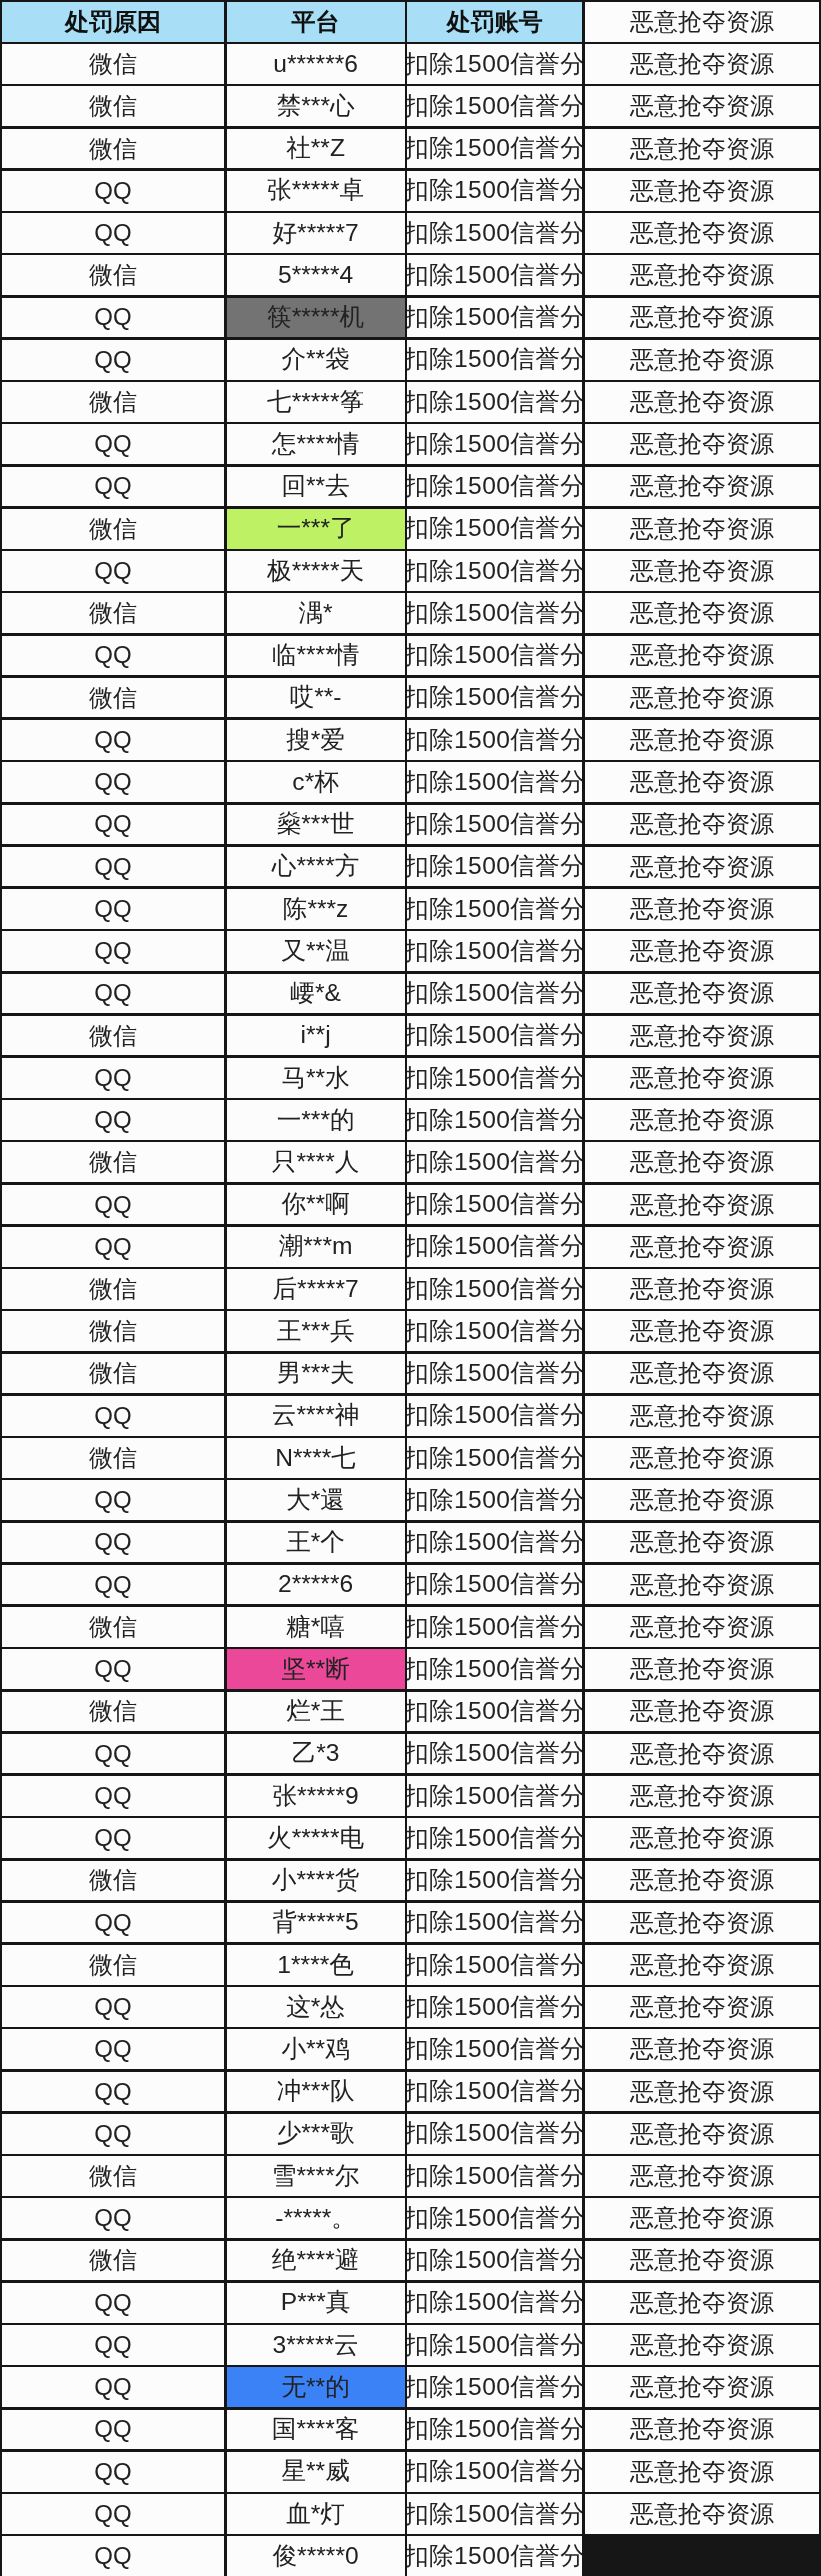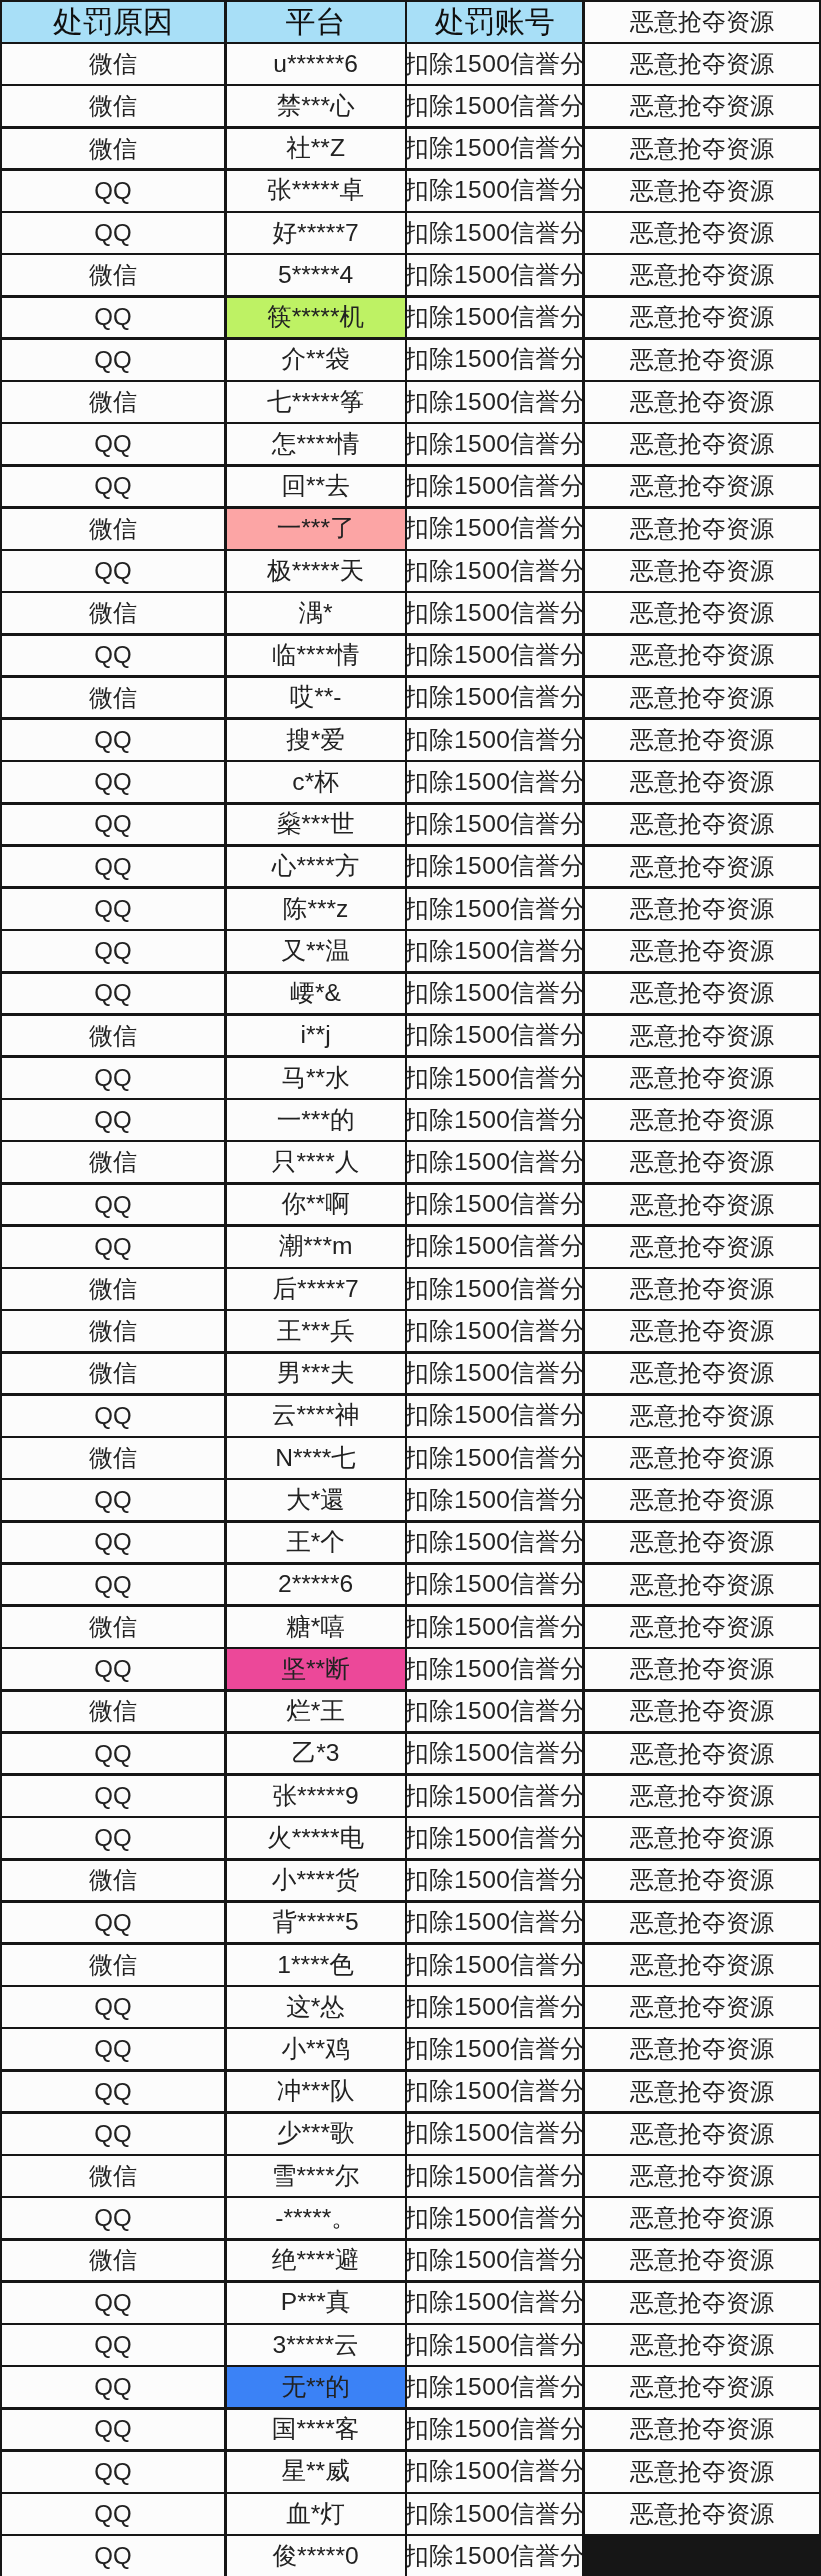--- a/index.html
+++ b/index.html
@@ -30,22 +30,22 @@
     justify-content: center;
     color: #222222;
     font-size: 24px;
     line-height: 1;
     white-space: nowrap;
     overflow: hidden;
   }
   .cell.header {
     background: #a8dff7;
     color: #101010;
-    font-weight: normal;
-    font-size: 30px;
+    font-weight: bold;
+    font-size: 24px;
   }
   .cell.account { font-size: 24.6px; }
   .cell.result  { font-size: 24.6px; letter-spacing: 0.4px; }
 </style>
 </head>
 <body>
 
 <div class="punish-table" id="table-root" style="background: rgb(22, 22, 22); border-color: rgb(22, 22, 22);">
   <div class="cell header" style="background: rgb(168, 223, 247);">处罚原因</div>
   <div class="cell header" style="background: rgb(168, 223, 247);">平台</div>
@@ -76,21 +76,21 @@
   <div class="cell account" style="background: rgb(252, 252, 252); color: rgb(34, 34, 34);">好*****7</div>
   <div class="cell result" style="background: rgb(252, 252, 252); color: rgb(34, 34, 34);">扣除1500信誉分</div>
 
   <div class="cell reason" style="background: rgb(252, 252, 252); color: rgb(34, 34, 34);">恶意抢夺资源</div>
   <div class="cell platform" style="background: rgb(252, 252, 252); color: rgb(34, 34, 34);">微信</div>
   <div class="cell account" style="background: rgb(252, 252, 252); color: rgb(34, 34, 34);">5*****4</div>
   <div class="cell result" style="background: rgb(252, 252, 252); color: rgb(34, 34, 34);">扣除1500信誉分</div>
 
   <div class="cell reason" style="background: rgb(252, 252, 252); color: rgb(34, 34, 34);">恶意抢夺资源</div>
   <div class="cell platform" style="background: rgb(252, 252, 252); color: rgb(34, 34, 34);">QQ</div>
-  <div class="cell account" style="background: #bef264; color: rgb(34, 34, 34);">筷*****机</div>
+  <div class="cell account" style="background: #737373; color: rgb(34, 34, 34);">筷*****机</div>
   <div class="cell result" style="background: rgb(252, 252, 252); color: rgb(34, 34, 34);">扣除1500信誉分</div>
 
   <div class="cell reason" style="background: rgb(252, 252, 252); color: rgb(34, 34, 34);">恶意抢夺资源</div>
   <div class="cell platform" style="background: rgb(252, 252, 252); color: rgb(34, 34, 34);">QQ</div>
   <div class="cell account" style="background: rgb(252, 252, 252); color: rgb(34, 34, 34);">介**袋</div>
   <div class="cell result" style="background: rgb(252, 252, 252); color: rgb(34, 34, 34);">扣除1500信誉分</div>
 
   <div class="cell reason" style="background: rgb(252, 252, 252); color: rgb(34, 34, 34);">恶意抢夺资源</div>
   <div class="cell platform" style="background: rgb(252, 252, 252); color: rgb(34, 34, 34);">微信</div>
   <div class="cell account" style="background: rgb(252, 252, 252); color: rgb(34, 34, 34);">七*****筝</div>
@@ -101,21 +101,21 @@
   <div class="cell account" style="background: rgb(252, 252, 252); color: rgb(34, 34, 34);">怎****情</div>
   <div class="cell result" style="background: rgb(252, 252, 252); color: rgb(34, 34, 34);">扣除1500信誉分</div>
 
   <div class="cell reason" style="background: rgb(252, 252, 252); color: rgb(34, 34, 34);">恶意抢夺资源</div>
   <div class="cell platform" style="background: rgb(252, 252, 252); color: rgb(34, 34, 34);">QQ</div>
   <div class="cell account" style="background: rgb(252, 252, 252); color: rgb(34, 34, 34);">回**去</div>
   <div class="cell result" style="background: rgb(252, 252, 252); color: rgb(34, 34, 34);">扣除1500信誉分</div>
 
   <div class="cell reason" style="background: rgb(252, 252, 252); color: rgb(34, 34, 34);">恶意抢夺资源</div>
   <div class="cell platform" style="background: rgb(252, 252, 252); color: rgb(34, 34, 34);">微信</div>
-  <div class="cell account" style="background: #fca5a5; color: rgb(34, 34, 34);">一***了</div>
+  <div class="cell account" style="background: #bef264; color: rgb(34, 34, 34);">一***了</div>
   <div class="cell result" style="background: rgb(252, 252, 252); color: rgb(34, 34, 34);">扣除1500信誉分</div>
 
   <div class="cell reason" style="background: rgb(252, 252, 252); color: rgb(34, 34, 34);">恶意抢夺资源</div>
   <div class="cell platform" style="background: rgb(252, 252, 252); color: rgb(34, 34, 34);">QQ</div>
   <div class="cell account" style="background: rgb(252, 252, 252); color: rgb(34, 34, 34);">极*****天</div>
   <div class="cell result" style="background: rgb(252, 252, 252); color: rgb(34, 34, 34);">扣除1500信誉分</div>
 
   <div class="cell reason" style="background: rgb(252, 252, 252); color: rgb(34, 34, 34);">恶意抢夺资源</div>
   <div class="cell platform" style="background: rgb(252, 252, 252); color: rgb(34, 34, 34);">微信</div>
   <div class="cell account" style="background: rgb(252, 252, 252); color: rgb(34, 34, 34);">湡*</div>

